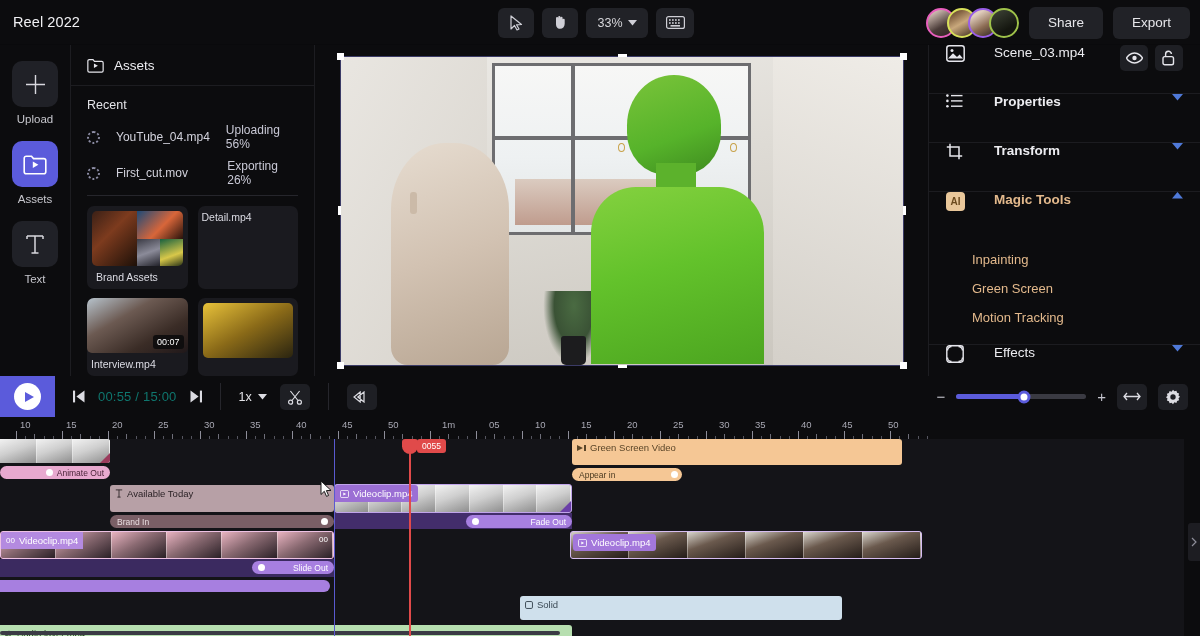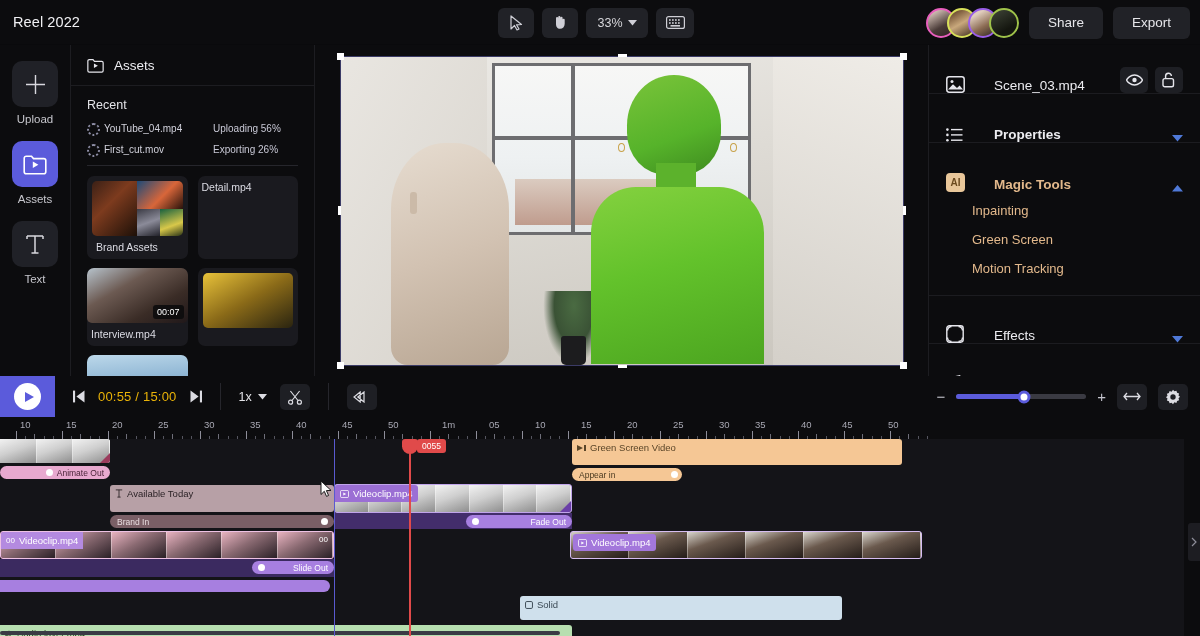--- a/index.html
+++ b/index.html
@@ -55,21 +55,21 @@
   }
   .rail-item.active .rail-icon { background: #5b5bdb; }
   .rail-label { font-size: 11.5px; color: #c6c6cc; margin-top: 6px; }
 
   
   .assets-panel { width: 245px; min-width: 245px; background: #0c0c0e; border-right: 1px solid #1d1d21; border-left: 1px solid #1d1d21; display: flex; flex-direction: column; }
   .assets-head { height: 41px; display: flex; align-items: center; gap: 10px; padding: 0 16px; border-bottom: 1px solid #1d1d21; }
   .assets-head-title { font-size: 13.5px; color: #eeeef2; }
   .assets-body { padding: 12px 16px 0 16px; flex: 1; overflow: hidden; }
   .recent-h { font-size: 12.5px; color: #e4e4e8; margin-bottom: 11px; }
-  .up-row { display: flex; gap: 4px; margin-bottom: 8px; font-size: 10px; }
+  .up-row { display: flex; align-items: center; gap: 16px; margin-bottom: 8px; font-size: 12px; }
   .spinner { width: 13px; height: 13px; border-radius: 50%; border: 2px dotted #8e8ea6; flex: none; }
   .up-name { color: #d2d2dc; width: 105px; }
   .up-status { color: #c9c9d6; }
   .divider { height: 1px; background: #26262c; margin: 8px 0 10px 0; }
   .grid { display: grid; grid-template-columns: 1fr 1fr; gap: 9px 10px; }
   .card { border-radius: 7px; overflow: hidden; background: #1a1a1f; position: relative; }
   .card.folder { padding: 5px 5px 0 5px; }
   .thumb { height: 55px; width: 100%; border-radius: 5px; position: relative; overflow: hidden; display: flex; }
   .card-label { font-size: 10.5px; color: #dcdce4; padding: 5px 3px 6px 4px; }
   .dur {
@@ -126,21 +126,21 @@
   .p-body { position:absolute; left: 2%; top: 40%; width: 96%; height: 60%;
     background: linear-gradient(165deg,#84d13f 0%,#63c22b 45%,#4ca520 100%);
     border-radius: 26% 26% 0 0; }
   .earring { position:absolute; width:7px; height:9px; border:1.6px solid #c8a24a; border-radius:50%; top:25%; }
   .handles .h { position: absolute; width: 7px; height: 7px; background: #fff; }
   .handles .h.v { width: 3px; height: 9px; }
   .handles .h.hh { width: 9px; height: 3px; }
 
   
   .right-panel { width: 272px; min-width: 272px; background: #0c0c0e; border-left: 1px solid #1d1d21; }
-  .rp-row { height: 49px; display: flex; align-items: flex-end; padding: 0 17px; border-bottom: 1px solid #1c1c20; cursor: pointer; }
+  .rp-row { height: 49px; display: flex; align-items: flex-start; padding: 0 17px; border-bottom: 1px solid #1c1c20; cursor: pointer; }
   .rp-ico { width: 22px; display:flex; align-items:center; justify-content:flex-start; }
   .rp-label { font-size: 13.5px; color: #ececf0; margin-left: 26px; flex: 1; }
   .rp-label.bold { font-weight: bold; }
   .rp-actions { display: flex; gap: 7px; }
   .eye-btn { width: 28px; height: 26px; border-radius: 5px; background: #1e1f24; display:flex; align-items:center; justify-content:center; cursor:pointer; }
   .magic-ico {
     width: 19px; height: 19px; border-radius: 4px; background: #e9c79a;
     color: #6b4a1e; font-size: 10px; font-weight: bold;
     display:flex; align-items:center; justify-content:center;
   }
@@ -153,21 +153,21 @@
   .pv.grey { background: #8e8e93; position:relative; flex: 1.15; }
   .pv.grey::after { content:""; position:absolute; right:-6px; top:-10px; width:42px; height:96px; border-radius:50%; background:#0c0c0e; }
 
   
   .playbar { height: 41px; min-height: 41px; background: #0c0c0e; display: flex; align-items: center; position: relative; }
   .play-btn { width: 55px; height: 41px; background: #5b5bdb; display:flex; align-items:center; justify-content:center; cursor:pointer; }
   .play-circ { width: 27px; height: 27px; border-radius: 50%; background:#fff; display:flex; align-items:center; justify-content:center; }
   .tri { width:0;height:0;border-left:9px solid #5b5bdb;border-top:5.5px solid transparent;border-bottom:5.5px solid transparent; margin-left:3px; }
   .pb-group { display:flex; align-items:center; gap:13px; padding: 0 18px; height: 41px; }
   .pb-sep { width:1px; height: 27px; background:#26262c; }
-  .time-txt { font-size: 13px; color: #eab308; letter-spacing: .2px; }
+  .time-txt { font-size: 13px; color: #0f766e; letter-spacing: .2px; }
   .speed { font-size: 12.5px; color:#e4e4e8; display:flex; align-items:center; gap:6px; cursor:pointer; }
   .sq-btn { width: 30px; height: 26px; border-radius: 5px; background:#1e1f24; display:flex; align-items:center; justify-content:center; cursor:pointer; }
   .zoom-group { display:flex; align-items:center; gap:11px; margin-left: auto; padding-right: 12px; }
   .slider { width: 130px; height: 5px; border-radius: 3px; background:#3a3a42; position:relative; cursor:pointer; }
   .slider-fill { position:absolute; left:0; top:0; bottom:0; width: 52%; background:#5b5bdb; border-radius:3px; }
   .slider-knob { position:absolute; left: 52%; top: 50%; transform: translate(-50%,-50%); width:13px; height:13px; border-radius:50%; background:#fff; border: 3px solid #5b5bdb; }
   .pm { color:#c4c4cc; font-size: 15px; cursor:pointer; user-select:none; }
 
   
   .timeline { flex: 1; position: relative; background: #141418; overflow: hidden; }
@@ -414,20 +414,31 @@
                 <rect x="5" y="11.5" width="11.5" height="1.4"></rect>
               </g>
             </svg>
         </div>
         <div class="rp-label bold">Properties</div>
         <svg width="11" height="7" viewBox="0 0 11 7">
             <path d="M0 0 L5.5 6.5 L11 0 Z" fill="#4f79d8"></path>
           </svg>
       </div>
 
+      <div class="rp-row">
+        <div class="rp-ico">
+          <svg width="17" height="17" viewBox="0 0 17 17">
+              <path d="M4 0.8 V13 H16.2 M0.8 4 H13 V16.2" fill="none" stroke="#e6e6ec" stroke-width="1.5"></path>
+            </svg>
+        </div>
+        <div class="rp-label bold">Transform</div>
+        <svg width="11" height="7" viewBox="0 0 11 7">
+            <path d="M0 0 L5.5 6.5 L11 0 Z" fill="#4f79d8"></path>
+          </svg>
+      </div>
 
       <div class="rp-row" style="border-bottom:none">
         <div class="rp-ico">
           <div class="magic-ico">AI</div>
         </div>
         <div class="rp-label bold" style="color:#e3b98c">Magic Tools</div>
         <svg width="11" height="7" viewBox="0 0 11 7">
             <path d="M0 6.5 L5.5 0 L11 6.5 Z" fill="#4f79d8"></path>
           </svg>
       </div>

